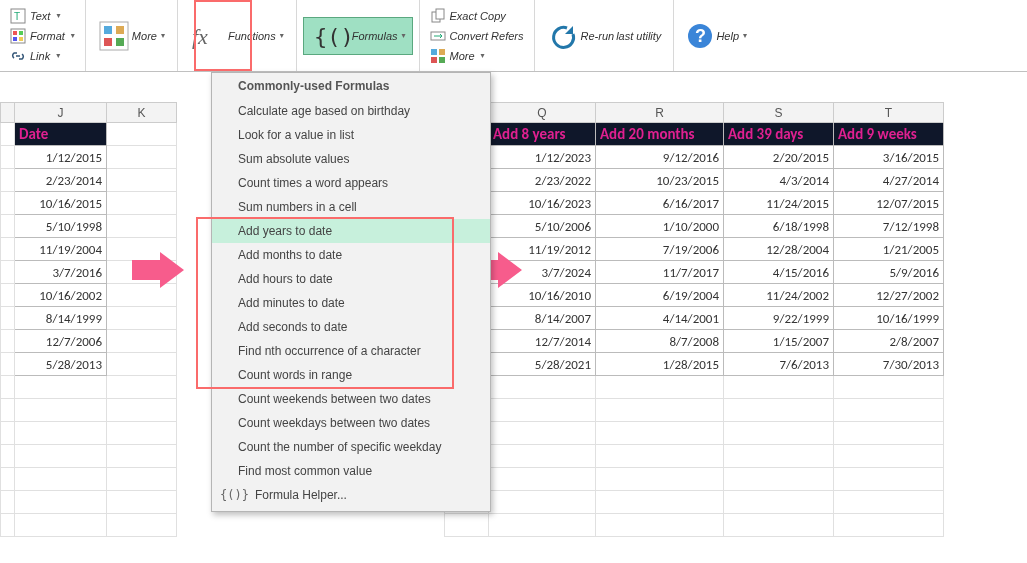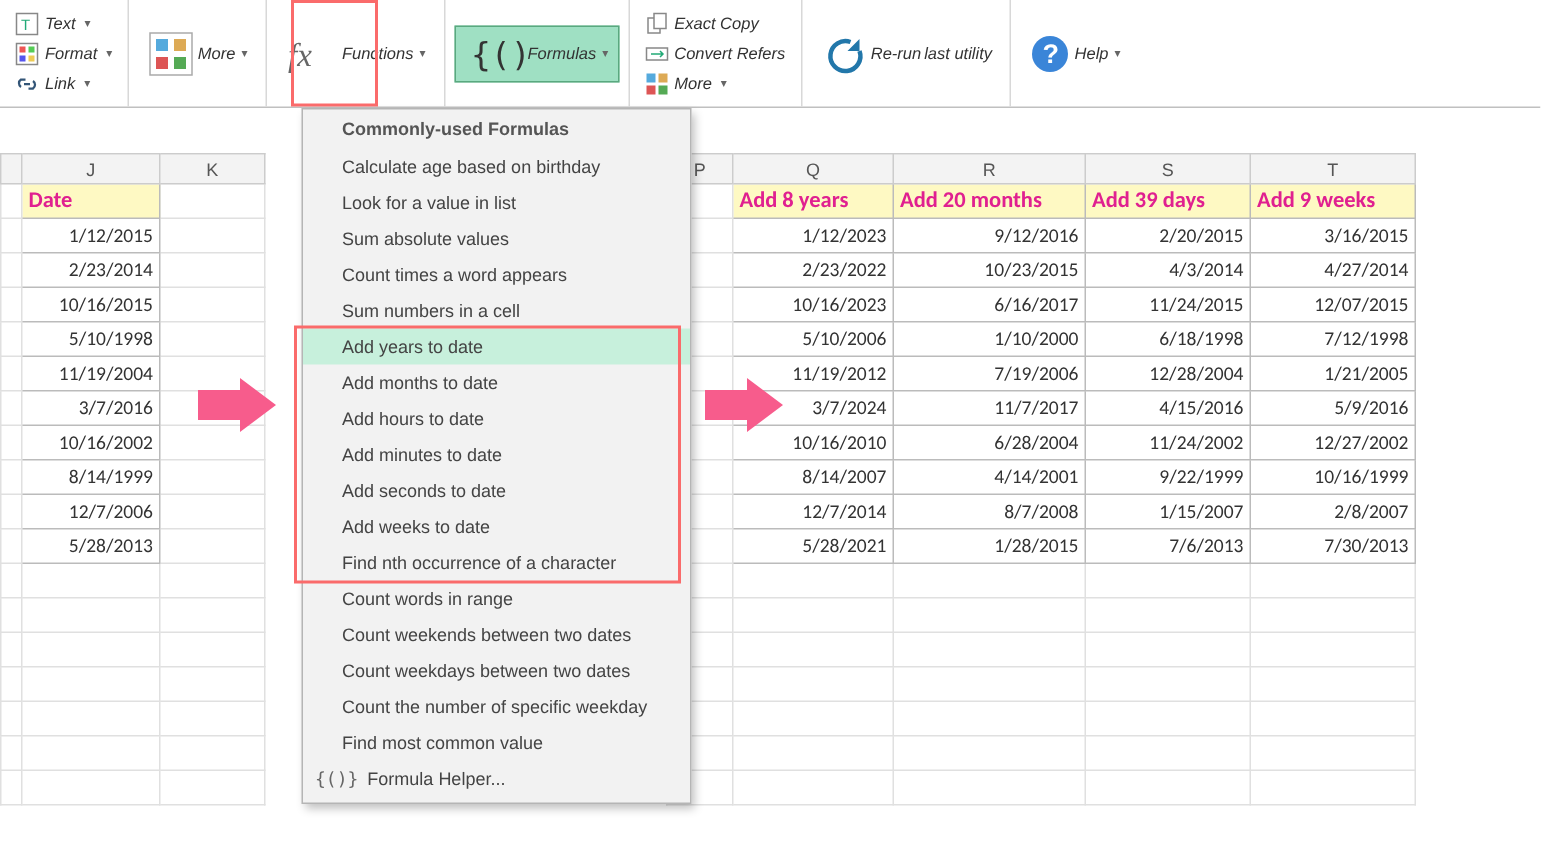--- a/index.html
+++ b/index.html
@@ -69,42 +69,42 @@
     border: 1px solid #bbb;
     height: 23px;
     padding: 0 4px;
     font-size: 13px;
     text-align: right;
     font-family: "Calibri", sans-serif;
     background: #fff;
   }
   .sheet td.empty { border: 1px solid #e0e0e0; background: #fff; }
   .sheet .hdr {
-    background: #fef9c3;
+    background: #0f172a;
     color: #e02090;
     font-weight: bold;
     text-align: left;
     font-size: 15px;
     padding-left: 4px;
   }
   .colJ { width: 92px; }
   .colK { width: 70px; }
   .colGap { width: 268px; }
   .colP { width: 44px; }
   .colQ { width: 107px; }
   .colR { width: 128px; }
   .colS { width: 110px; }
   .colT { width: 110px; }
   .colPre { width: 14px; }
 
   .dropdown {
     position: absolute;
-    left: 201px;
+    left: 211px;
     top: 72px;
-    width: 260px;
+    width: 280px;
     background: #f2f2f2;
     border: 1px solid #b5b5b5;
     box-shadow: 2px 3px 6px rgba(0,0,0,0.25);
     z-index: 50;
     padding-bottom: 4px;
   }
   .dropdown-title {
     font-weight: bold;
     padding: 6px 12px 6px 26px;
     color: #555;
@@ -374,21 +374,21 @@
           <td>4/15/2016</td>
           <td>5/9/2016</td>
         </tr>
         <tr>
           <td class="empty"></td>
           <td>10/16/2002</td>
           <td class="empty"></td>
           <td class="empty" style="border:none"></td>
           <td class="empty"></td>
           <td>10/16/2010</td>
-          <td>6/28/2004</td>
+          <td>6/19/2004</td>
           <td>11/24/2002</td>
           <td>12/27/2002</td>
         </tr>
         <tr>
           <td class="empty"></td>
           <td>8/14/1999</td>
           <td class="empty"></td>
           <td class="empty" style="border:none"></td>
           <td class="empty"></td>
           <td>8/14/2007</td>
@@ -507,21 +507,20 @@
       <div class="dropdown-item">Calculate age based on birthday</div>
       <div class="dropdown-item">Look for a value in list</div>
       <div class="dropdown-item">Sum absolute values</div>
       <div class="dropdown-item">Count times a word appears</div>
       <div class="dropdown-item">Sum numbers in a cell</div>
       <div class="dropdown-item hover">Add years to date</div>
       <div class="dropdown-item">Add months to date</div>
       <div class="dropdown-item">Add hours to date</div>
       <div class="dropdown-item">Add minutes to date</div>
       <div class="dropdown-item">Add seconds to date</div>
-      <div class="dropdown-item">Add weeks to date</div>
       <div class="dropdown-item">Find nth occurrence of a character</div>
       <div class="dropdown-item">Count words in range</div>
       <div class="dropdown-item">Count weekends between two dates</div>
       <div class="dropdown-item">Count weekdays between two dates</div>
       <div class="dropdown-item">Count the number of specific weekday</div>
       <div class="dropdown-item">Find most common value</div>
     </div>
   <div class="dropdown-item helper">
     <span class="icon" style="font-family:monospace;color:#666;">{()}</span>
     <span>Formula Helper...</span>

